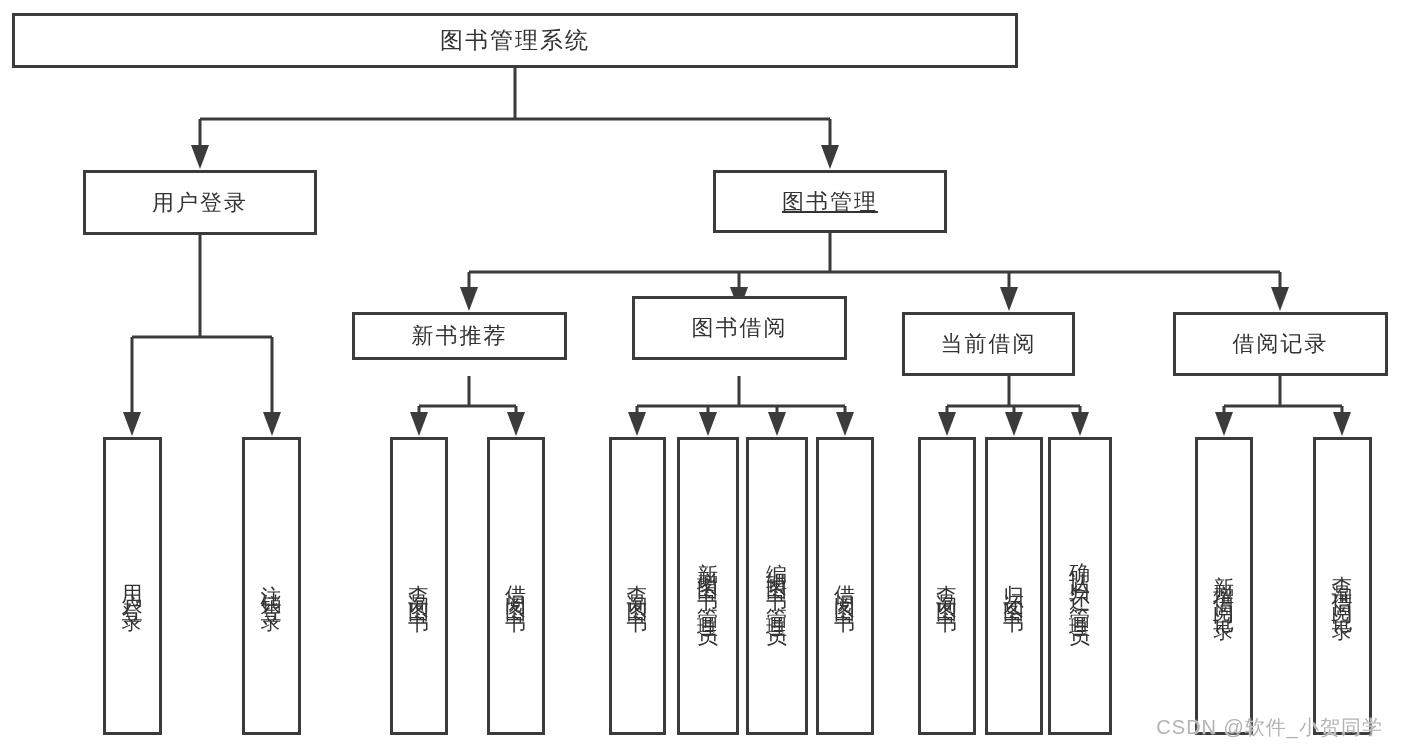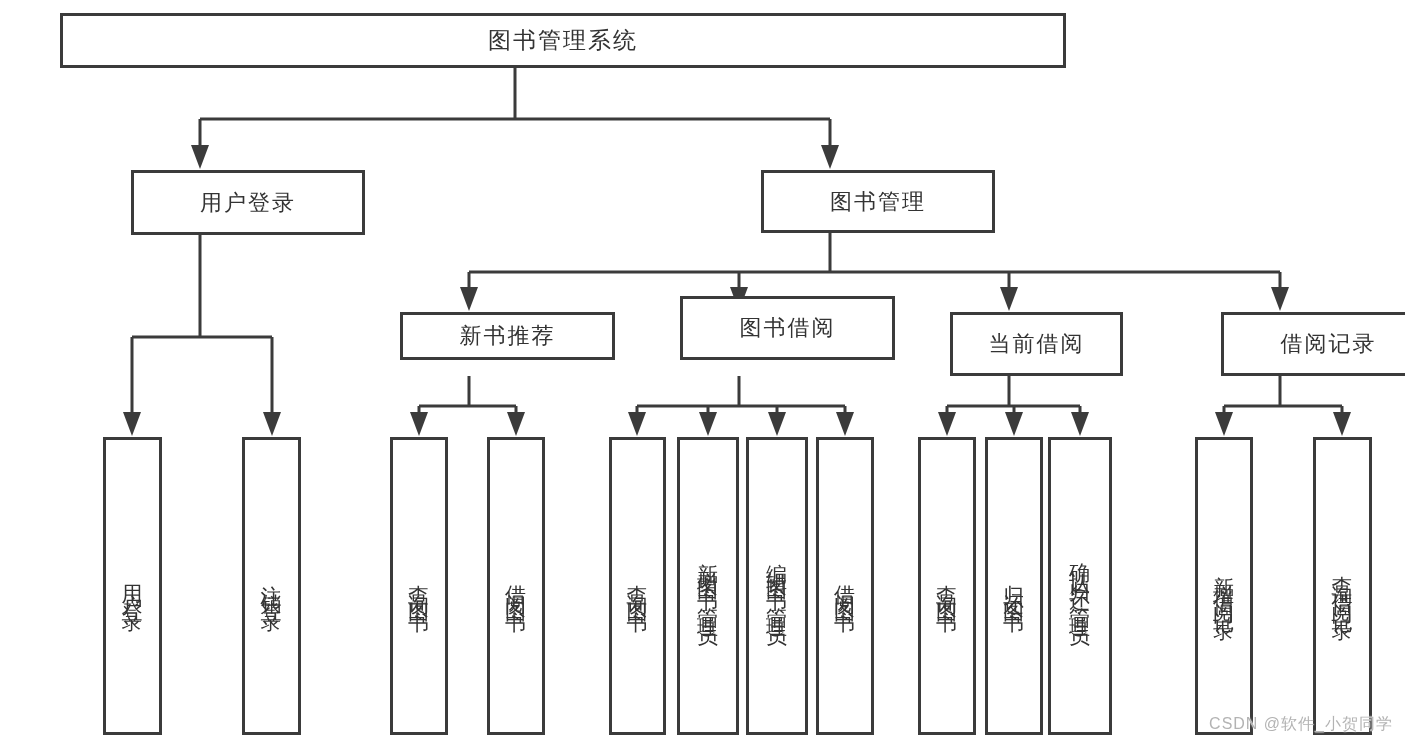--- a/index.html
+++ b/index.html
@@ -35,21 +35,20 @@
     background: var(--background);
     border: 3px solid var(--box_border);
     color: var(--text);
     display: flex;
     align-items: center;
     justify-content: center;
     font-size: 22px;
     letter-spacing: 2px;
     line-height: 1;
     white-space: nowrap;
-    margin-left: 48px;
   }
   .box.root { font-size: 23px; }
 
   .vbox {
     position: absolute;
     background: var(--background);
     border: 3px solid var(--box_border);
     color: var(--text);
     display: flex;
     align-items: center;
@@ -59,22 +58,22 @@
     font-size: 21px;
     letter-spacing: 9px;
     line-height: 1;
     top: 437px;
     height: 298px;
   }
 
   .watermark {
     position: absolute;
     top: 714px;
-    right: 12px;
-    font-size: 16px;
+    right: 22px;
+    font-size: 20px;
     letter-spacing: 1px;
     color: var(--watermark_text);
     text-shadow: 0 0 2px #ffffff, 0 0 1px #ffffff;
     white-space: nowrap;
   }
 </style>
 </head>
 <body>
 
 <div class="stage">
@@ -111,21 +110,21 @@
     <polygon class="c-arrow" points="1071,412 1089,412 1080,436"></polygon>
 
     <path class="c-line" d="M1280,376 V406 M1224,406 H1342 M1224,406 V414 M1342,406 V414"></path>
     <polygon class="c-arrow" points="1215,412 1233,412 1224,436"></polygon>
     <polygon class="c-arrow" points="1333,412 1351,412 1342,436"></polygon>
   </svg>
 
   <div class="box root" style="left:12px; top:13px; width:1006px; height:55px;">图书管理系统</div>
 
   <div class="box" style="left:83px; top:170px; width:234px; height:65px;">用户登录</div>
-  <div class="box" style="left:713px; top:170px; width:234px; height:63px;">图书管理</div>
+  <div class="box" style="left:713px; top:170px; width:234px; height:63px;text-decoration:underline;">图书管理</div>
 
   <div class="box" style="left:352px; top:312px; width:215px; height:48px;">新书推荐</div>
   <div class="box" style="left:632px; top:296px; width:215px; height:64px;">图书借阅</div>
   <div class="box" style="left:902px; top:312px; width:173px; height:64px;">当前借阅</div>
   <div class="box" style="left:1173px; top:312px; width:215px; height:64px;">借阅记录</div>
 
   <div class="vbox" style="left:103px; width:59px;">用户登录</div>
   <div class="vbox" style="left:242px; width:59px;">注销登录</div>
 
   <div class="vbox" style="left:390px; width:58px;">查询图书</div>

